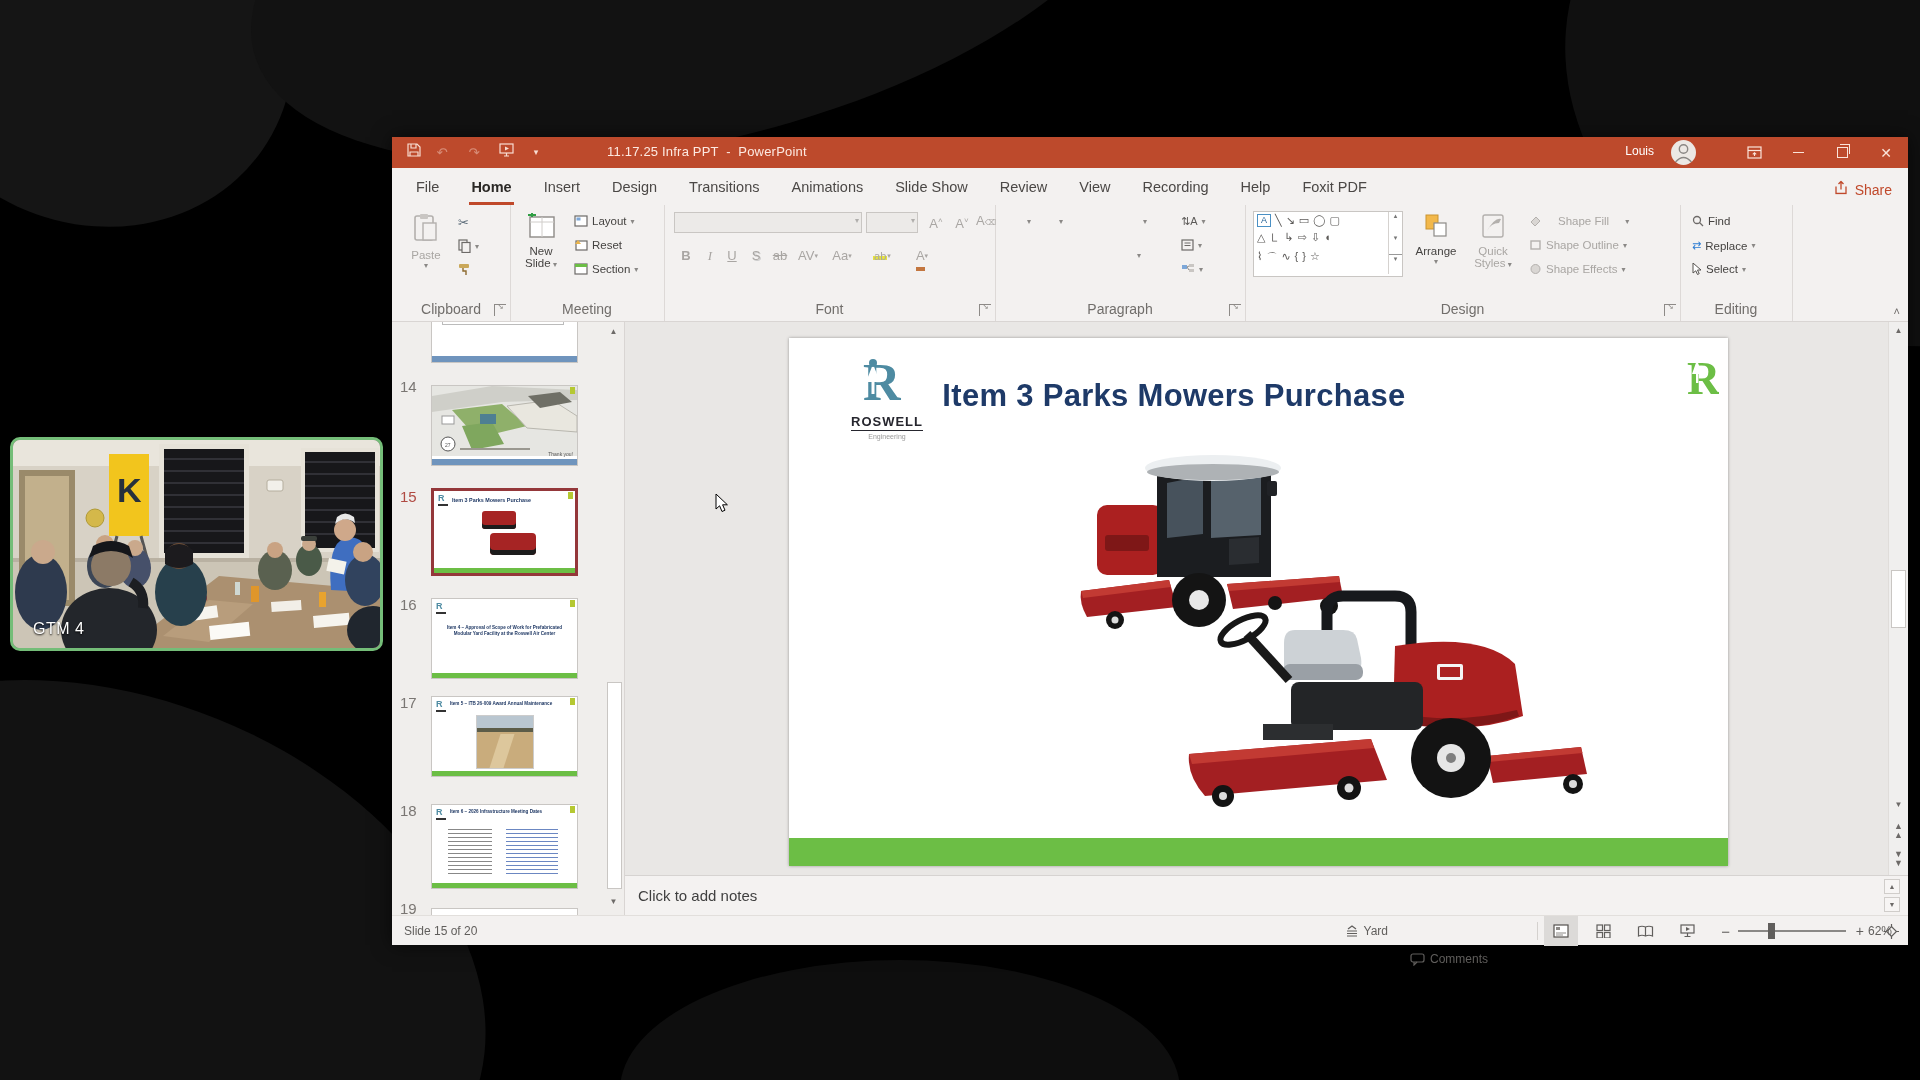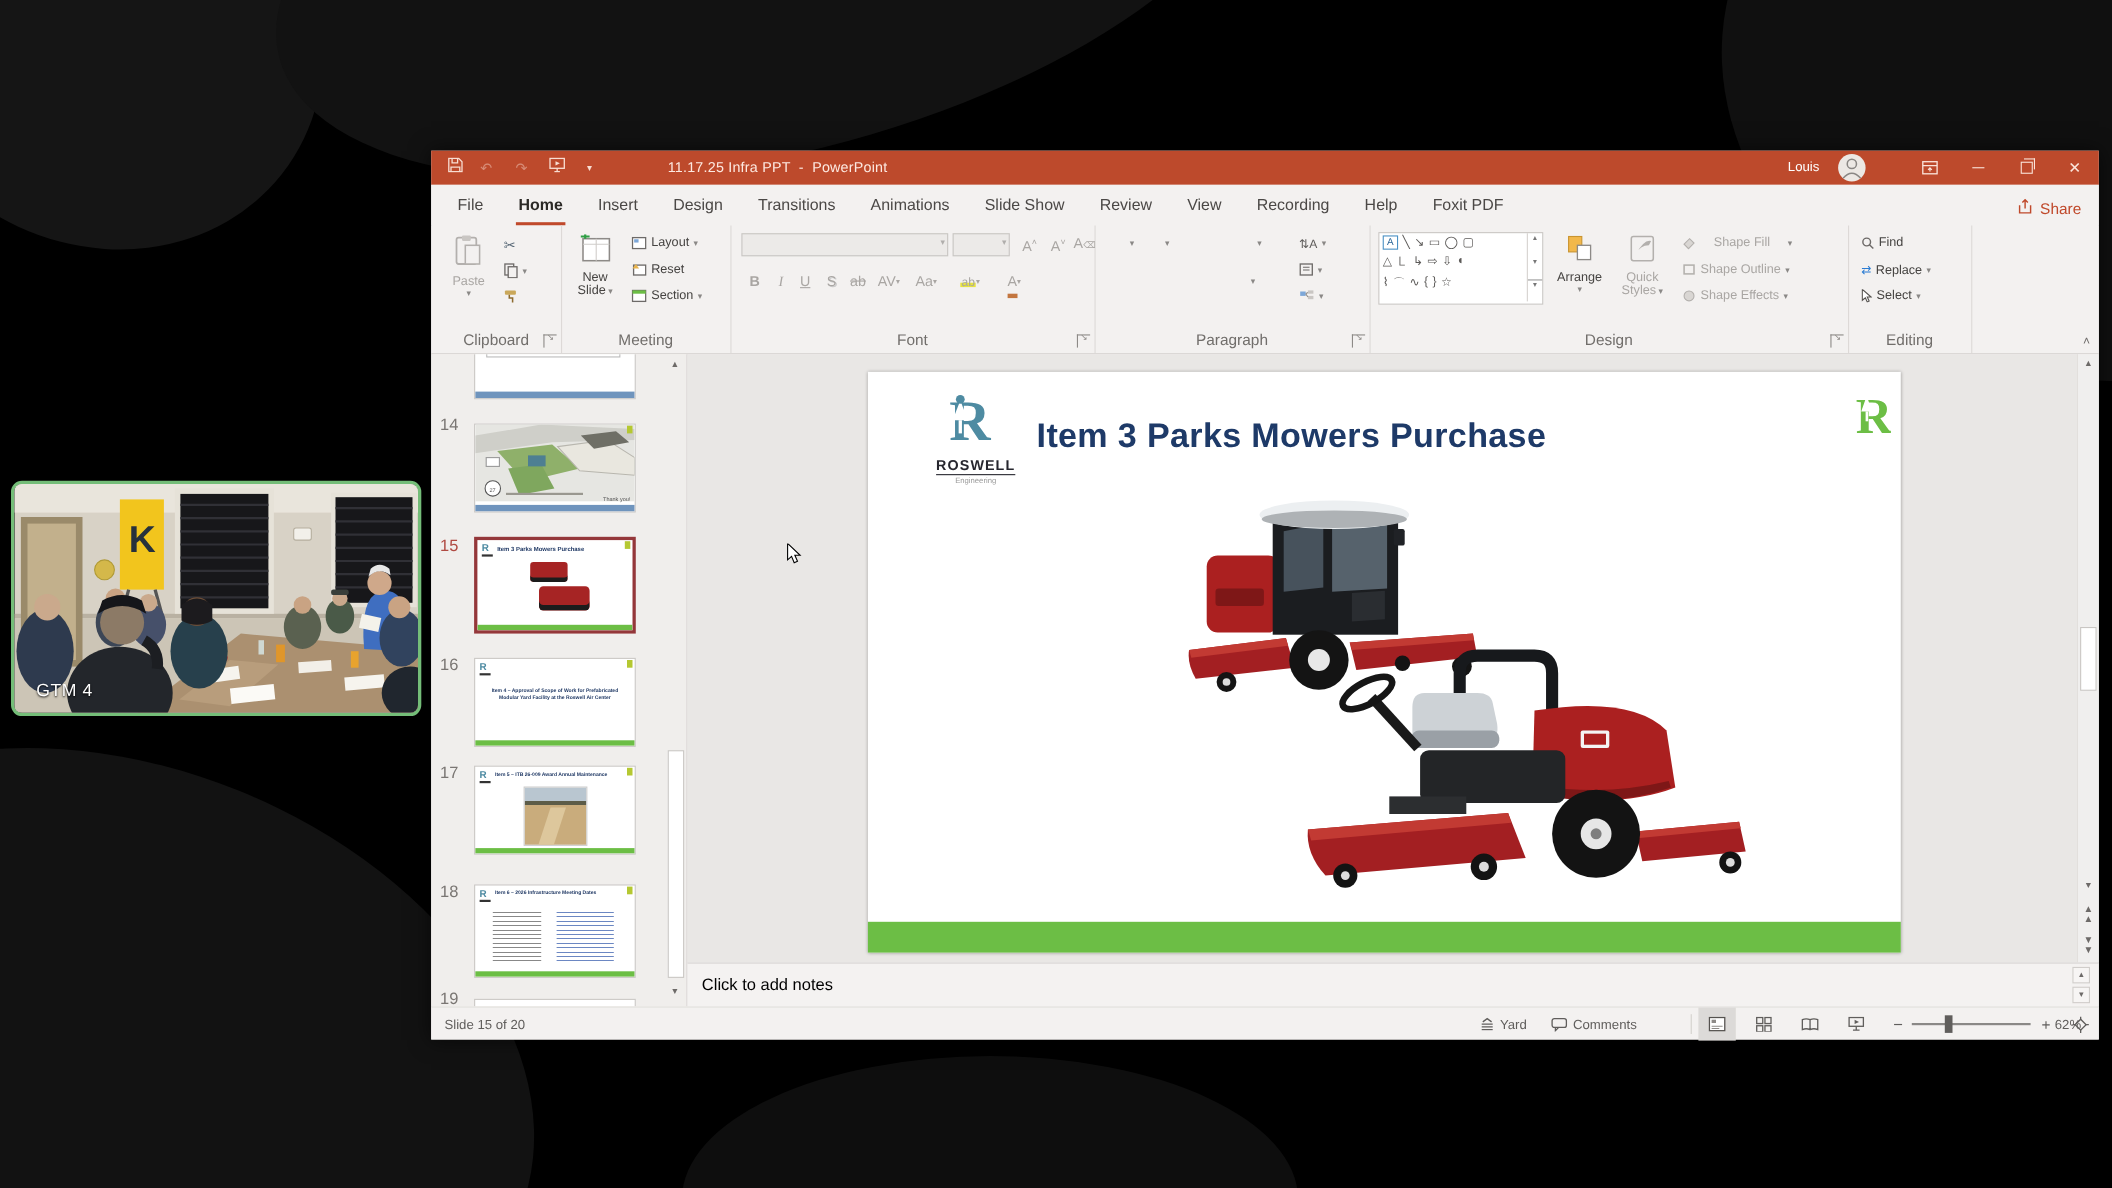--- a/index.html
+++ b/index.html
@@ -59,21 +59,21 @@
   .mtitle{position:absolute;left:18px;right:8px;top:4px;font-size:4.6px;font-weight:bold;color:#1f3864;line-height:1.25;}
   .pscroll{position:absolute;right:2px;top:0;width:17px;height:593px;background:#f0eeec;}
   .pthumb{position:absolute;left:2px;width:13px;background:#fff;border:1px solid #c9c6c3;}
   .parrow{position:absolute;left:0;width:17px;height:16px;text-align:center;font-size:8px;color:#6d6a68;line-height:16px;}
   .editarea{position:absolute;left:233px;top:185px;width:1263px;height:553px;background:#e9e7e5;}
   .slide{position:absolute;left:164px;top:16px;width:939px;height:528px;background:#fff;box-shadow:0 0 3px rgba(0,0,0,.35);}
   .stitle{position:absolute;left:150px;top:40px;width:470px;text-align:center;font-size:31px;font-weight:bold;color:#1e3a68;letter-spacing:.3px;}
   .vscroll{position:absolute;left:1496px;top:185px;width:20px;height:553px;background:#f0efee;border-left:1px solid #e0ddda;box-sizing:border-box;}
   .vs-ic{position:absolute;left:0;width:19px;text-align:center;color:#6d6a68;}
   .notes{position:absolute;left:233px;top:738px;width:1283px;height:40px;background:#f4f2f1;border-top:1px solid #d6d3d1;box-sizing:border-box;}
-  .notes-txt{position:absolute;left:13px;top:11px;font-size:15px;color:#000000;}
+  .notes-txt{position:absolute;left:13px;top:11px;font-size:15px;color:#404040;}
   .nbtn{position:absolute;width:16px;height:15px;border:1px solid #d0cdca;background:#f7f5f4;text-align:center;font-size:7px;color:#6d6a68;line-height:14px;box-sizing:border-box;}
   .statusbar{position:absolute;left:0;top:778px;width:100%;height:30px;background:#f3f1f0;border-top:1px solid #e2dfdc;box-sizing:border-box;font-size:12px;color:#605e5c;}
   .st{position:absolute;top:0;height:30px;display:flex;align-items:center;gap:5px;}
   .viewbtn{width:34px;height:30px;display:flex;align-items:center;justify-content:center;}
   .viewbtn.on{background:#dcdad8;}
   
   .webcam{position:absolute;left:10px;top:437px;width:367px;height:208px;border:3px solid #74bd78;border-radius:10px;overflow:hidden;background:#111;}
   .gtm{position:absolute;left:20px;bottom:10px;color:#fff;font-size:16px;text-shadow:0 1px 2px #000;letter-spacing:.5px;}
   
   .cursor{position:absolute;left:90px;top:172px;}
@@ -567,21 +567,21 @@
 
   <div class="statusbar">
     <span class="st" style="left:12px;text-align:right;">Slide 15 of 20</span>
     <span class="st" style="right:520px;">
       <svg width="14" height="12" viewBox="0 0 14 12">
           <path d="M3 4 L7 1 L11 4" fill="none" stroke="#605e5c" stroke-width="1.2"></path>
           <path d="M2 6 h10 M2 8.5 h10 M2 11 h10" stroke="#605e5c"></path>
         </svg>
       <span>Yard</span>
     </span>
-    <span class="st" style="right:420px;">
+    <span class="st" style="right:420px;margin-top:28px;">
       <svg width="15" height="13" viewBox="0 0 15 13">
           <rect x="1" y="1" width="13" height="8" rx="2" fill="none" stroke="#605e5c" stroke-width="1.2"></rect>
           <path d="M4 9 l0 3 3 -3" fill="none" stroke="#605e5c" stroke-width="1.2"></path>
         </svg>
       <span>Comments</span>
     </span>
     <span class="st" style="right:370px;width:1px;height:18px;top:6px;background:#d4d1ce;"></span>
     <span class="st viewbtn on" style="right:330px;">
       <svg width="16" height="14" viewBox="0 0 16 14">
           <rect x="1" y="1" width="14" height="12" fill="#fff" stroke="#55524f" stroke-width="1.2"></rect>

